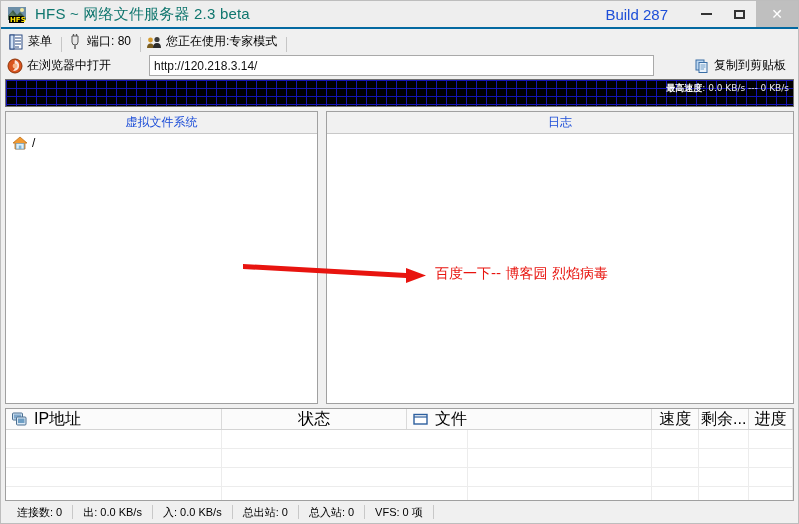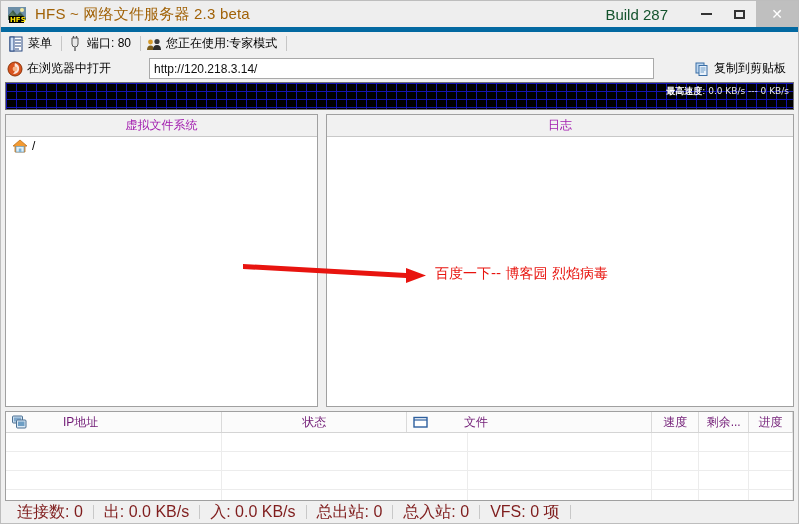--- a/index.html
+++ b/index.html
@@ -38,30 +38,30 @@
   .app-icon {
     width: 20px;
     height: 20px;
     margin-left: 6px;
     margin-right: 8px;
     position: relative;
     flex: 0 0 auto;
   }
   .title-text {
     font-size: 15px;
-    color: #a16207;
+    color: #0f766e;
     font-family: "Liberation Sans", sans-serif;
     letter-spacing: 0.2px;
     white-space: nowrap;
   }
   .build-text {
     position: absolute;
     right: 130px;
     font-size: 15px;
-    color: #14532d;
+    color: #1d4ed8;
     white-space: nowrap;
   }
   .wincontrols {
     position: absolute;
     right: 0;
     top: 0;
     height: 26px;
     display: flex;
   }
   .winbtn {
@@ -89,23 +89,23 @@
     height: 9px;
     border: 2px solid #333;
     display: block;
     box-sizing: border-box;
   }
 
   
   .toolbar {
     height: 23px;
     background: #f0f0f0;
-    border-top: 5px solid #0369a1;
-    display: flex;
-    align-items: center;
+    border-top: 2px solid #0369a1;
+    display: flex;
+    align-items: flex-end;
     flex: 0 0 auto;
     padding-left: 4px;
   }
   .tb-item {
     display: flex;
     align-items: center;
     height: 21px;
     padding: 0 7px 0 3px;
     white-space: nowrap;
     font-size: 12px;
@@ -223,21 +223,21 @@
   }
   .panel-right { flex: 1 1 auto; }
   .panel-head {
     height: 21px;
     background: #f1f1f1;
     border-bottom: 1px solid #c8c8c8;
     display: flex;
     align-items: center;
     justify-content: center;
     font-size: 12px;
-    color: #a21caf;
+    color: #1d4ed8;
     flex: 0 0 auto;
   }
   .panel-body {
     flex: 1 1 auto;
     background: #ffffff;
     position: relative;
     overflow: hidden;
   }
   .tree-row {
     display: flex;
@@ -292,27 +292,26 @@
     display: flex;
     height: 20px;
     background: #fbfbfb;
     border-bottom: 1px solid #d4d4d4;
     flex: 0 0 auto;
   }
   .ct-th {
     display: flex;
     align-items: center;
     justify-content: center;
-    font-size: 12px;
-    color: #701a75;
+    font-size: 16px;
+    color: #000000;
     border-right: 1px solid #dadada;
     box-sizing: border-box;
     overflow: hidden;
     white-space: nowrap;
-    gap: 29px;
   }
   .ct-th.lead {
     justify-content: flex-start;
     padding-left: 6px;
   }
   .ct-th .th-ico {
     width: 15px; height: 14px;
     margin-right: 7px;
     position: relative;
     flex: 0 0 auto;
@@ -332,22 +331,22 @@
   .statusbar {
     height: 22px;
     flex: 0 0 auto;
     background: #f0f0f0;
     display: flex;
     align-items: center;
     padding-left: 6px;
     box-sizing: border-box;
   }
   .sb-item {
-    font-size: 16px;
-    color: #7f1d1d;
+    font-size: 11px;
+    color: #000000;
     padding: 0 10px;
     white-space: nowrap;
     display: flex;
     align-items: center;
     height: 16px;
   }
   .sb-sep {
     width: 1px;
     height: 14px;
     background: #c8c8c8;

